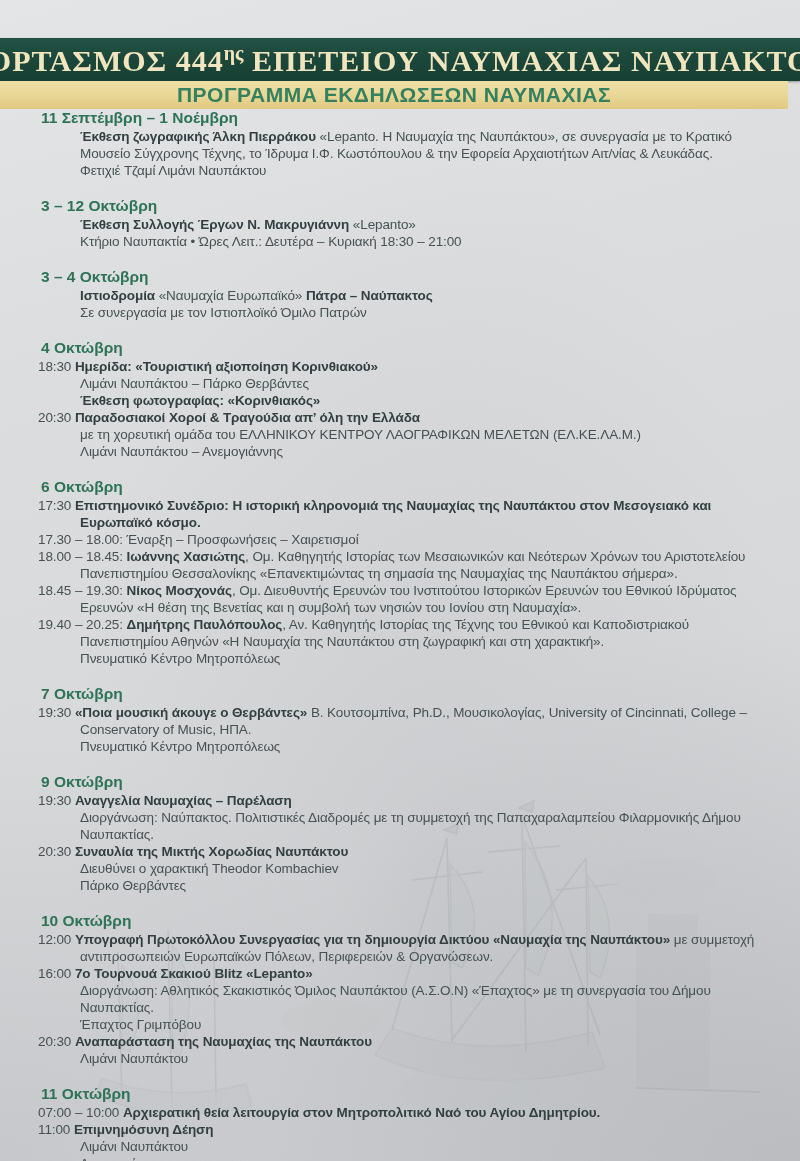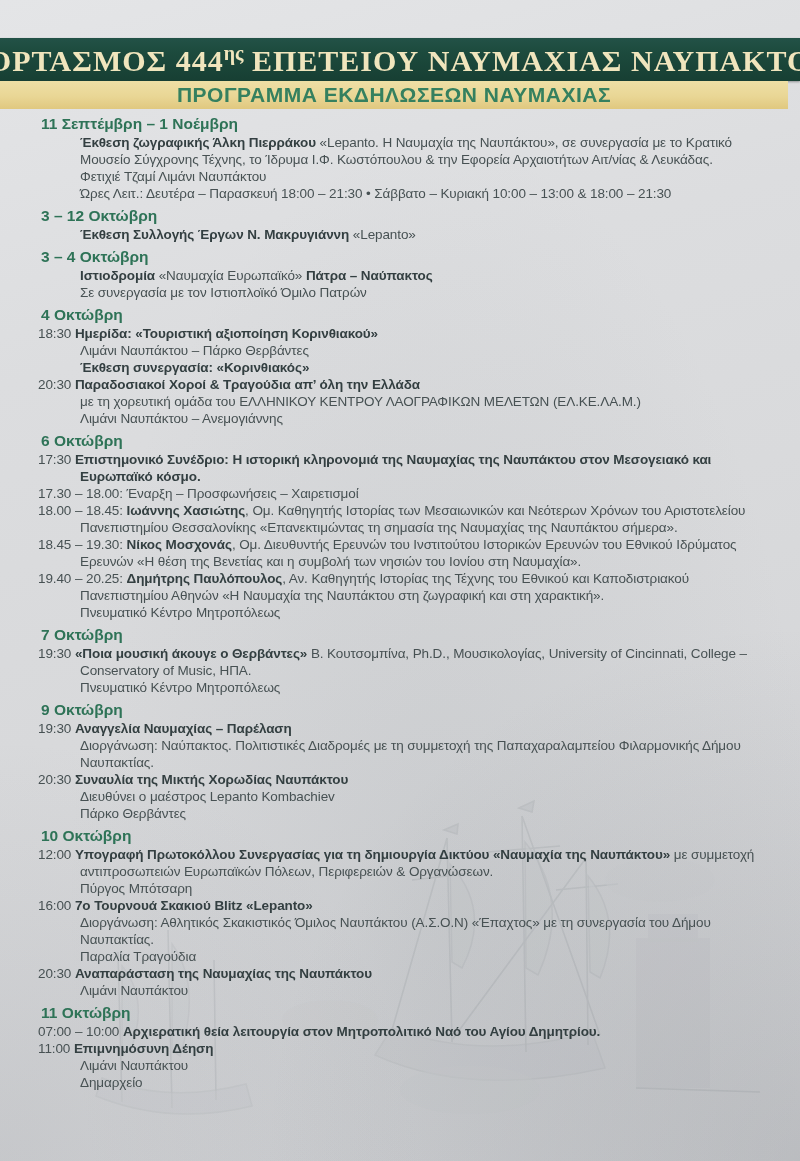--- a/index.html
+++ b/index.html
@@ -26,22 +26,22 @@
   .title-band sup{font-size:20px;letter-spacing:0;}
   .subtitle-band{
     position:absolute;top:81px;left:0;right:12px;height:28px;
     background:linear-gradient(180deg,#eedfa5 0%,#e9d695 55%,#e0c87f 100%);
     display:flex;align-items:center;justify-content:center;
   }
   .subtitle-band h2{
     margin:0;font-size:21px;font-weight:bold;color:#35805f;letter-spacing:.5px;white-space:nowrap;
   }
   .program{position:absolute;top:109px;left:38px;right:36px;}
-  .program section{margin-top:5px;}
-  .program section:first-child{margin-top:6px;}
+  .program section{margin-top:18px;}
+  .program section:first-child{margin-top:0;}
   h3.date{
     margin:0 0 1px 3px;font-size:15.5px;line-height:18px;
     font-weight:bold;color:#2e7357;letter-spacing:0;
   }
   .entry{
     margin:0;font-size:13.5px;line-height:17px;color:#475153;letter-spacing:-.1px;
   }
   .entry.ind{padding-left:42px;}
   .entry.hang{padding-left:42px;text-indent:-42px;}
   .entry .b{font-weight:bold;color:#333f41;}
@@ -94,36 +94,36 @@
 
   <div class="subtitle-band">
     <h2>ΠΡΟΓΡΑΜΜΑ ΕΚΔΗΛΩΣΕΩΝ ΝΑΥΜΑΧΙΑΣ</h2>
   </div>
 
   <main class="program" id="program">
       <section>
         <h3 class="date">11 Σεπτέμβρη – 1 Νοέμβρη</h3>
         <p class="entry ind"><span class="b">Έκθεση ζωγραφικής Άλκη Πιερράκου</span><span class="r"> «Lepanto. Η Ναυμαχία της Ναυπάκτου», σε συνεργασία με το Κρατικό Μουσείο Σύγχρονης Τέχνης, το Ίδρυμα Ι.Φ. Κωστόπουλου &amp; την Εφορεία Αρχαιοτήτων Αιτ/νίας &amp; Λευκάδας.</span></p>
         <p class="entry ind"><span class="r">Φετιχιέ Τζαμί Λιμάνι Ναυπάκτου</span></p>
-        <p class="entry ind"><span class="r">Ώρες Λειτ.: Δευτέρα – Παρασκευή 18:00 – 21:30 • Σάββατο – Κυριακή 10:00 – 13:00 &amp; 18:00 – 21:30</span></p>
       </section>
       <section>
         <h3 class="date">3 – 12 Οκτώβρη</h3>
         <p class="entry ind"><span class="b">Έκθεση Συλλογής Έργων Ν. Μακρυγιάννη</span><span class="r"> «Lepanto»</span></p>
+        <p class="entry ind"><span class="r">Κτήριο Ναυπακτία • Ώρες Λειτ.: Δευτέρα – Κυριακή 18:30 – 21:00</span></p>
       </section>
       <section>
         <h3 class="date">3 – 4 Οκτώβρη</h3>
         <p class="entry ind"><span class="b">Ιστιοδρομία</span><span class="r"> «Ναυμαχία Ευρωπαϊκό» </span><span class="b">Πάτρα – Ναύπακτος</span></p>
         <p class="entry ind"><span class="r">Σε συνεργασία με τον Ιστιοπλοϊκό Όμιλο Πατρών</span></p>
       </section>
       <section>
         <h3 class="date">4 Οκτώβρη</h3>
         <p class="entry hang"><span class="r">18:30 </span><span class="b">Ημερίδα: «Τουριστική αξιοποίηση Κορινθιακού»</span></p>
         <p class="entry ind"><span class="r">Λιμάνι Ναυπάκτου – Πάρκο Θερβάντες</span></p>
-        <p class="entry ind"><span class="b">Έκθεση συνεργασία: «Κορινθιακός»</span></p>
+        <p class="entry ind"><span class="b">Έκθεση φωτογραφίας: «Κορινθιακός»</span></p>
         <p class="entry hang"><span class="r">20:30 </span><span class="b">Παραδοσιακοί Χοροί &amp; Τραγούδια απ’ όλη την Ελλάδα</span></p>
         <p class="entry ind"><span class="r">με τη χορευτική ομάδα του ΕΛΛΗΝΙΚΟΥ ΚΕΝΤΡΟΥ ΛΑΟΓΡΑΦΙΚΩΝ ΜΕΛΕΤΩΝ (ΕΛ.ΚΕ.ΛΑ.Μ.)</span></p>
         <p class="entry ind"><span class="r">Λιμάνι Ναυπάκτου – Ανεμογιάννης</span></p>
       </section>
       <section>
         <h3 class="date">6 Οκτώβρη</h3>
         <p class="entry hang"><span class="r">17:30 </span><span class="b">Επιστημονικό Συνέδριο: Η ιστορική κληρονομιά της Ναυμαχίας της Ναυπάκτου στον Μεσογειακό και Ευρωπαϊκό κόσμο.</span></p>
         <p class="entry hang"><span class="r">17.30 – 18.00: Έναρξη – Προσφωνήσεις – Χαιρετισμοί</span></p>
         <p class="entry hang"><span class="r">18.00 – 18.45: </span><span class="b">Ιωάννης Χασιώτης</span><span class="r">, Ομ. Καθηγητής Ιστορίας των Μεσαιωνικών και Νεότερων Χρόνων του Αριστοτελείου Πανεπιστημίου Θεσσαλονίκης «Επανεκτιμώντας τη σημασία της Ναυμαχίας της Ναυπάκτου σήμερα».</span></p>
         <p class="entry hang"><span class="r">18.45 – 19.30: </span><span class="b">Νίκος Μοσχονάς</span><span class="r">, Ομ. Διευθυντής Ερευνών του Ινστιτούτου Ιστορικών Ερευνών του Εθνικού Ιδρύματος Ερευνών «Η θέση της Βενετίας και η συμβολή των νησιών του Ιονίου στη Ναυμαχία».</span></p>
@@ -133,30 +133,29 @@
       <section>
         <h3 class="date">7 Οκτώβρη</h3>
         <p class="entry hang"><span class="r">19:30 </span><span class="b">«Ποια μουσική άκουγε ο Θερβάντες»</span><span class="r"> Β. Κουτσομπίνα, Ph.D., Μουσικολογίας, University of Cincinnati, College – Conservatory of Music, ΗΠΑ.</span></p>
         <p class="entry ind"><span class="r">Πνευματικό Κέντρο Μητροπόλεως</span></p>
       </section>
       <section>
         <h3 class="date">9 Οκτώβρη</h3>
         <p class="entry hang"><span class="r">19:30 </span><span class="b">Αναγγελία Ναυμαχίας – Παρέλαση</span></p>
         <p class="entry ind"><span class="r">Διοργάνωση: Ναύπακτος. Πολιτιστικές Διαδρομές με τη συμμετοχή της Παπαχαραλαμπείου Φιλαρμονικής Δήμου Ναυπακτίας.</span></p>
         <p class="entry hang"><span class="r">20:30 </span><span class="b">Συναυλία της Μικτής Χορωδίας Ναυπάκτου</span></p>
-        <p class="entry ind"><span class="r">Διευθύνει ο μαέστρος Lepanto Kombachiev</span></p>
+        <p class="entry ind"><span class="r">Διευθύνει ο χαρακτική Theodor Kombachiev</span></p>
         <p class="entry ind"><span class="r">Πάρκο Θερβάντες</span></p>
       </section>
       <section>
         <h3 class="date">10 Οκτώβρη</h3>
         <p class="entry hang"><span class="r">12:00 </span><span class="b">Υπογραφή Πρωτοκόλλου Συνεργασίας για τη δημιουργία Δικτύου «Ναυμαχία της Ναυπάκτου»</span><span class="r"> με συμμετοχή αντιπροσωπειών Ευρωπαϊκών Πόλεων, Περιφερειών &amp; Οργανώσεων.</span></p>
-        <p class="entry ind"><span class="r">Πύργος Μπότσαρη</span></p>
         <p class="entry hang"><span class="r">16:00 </span><span class="b">7ο Τουρνουά Σκακιού Blitz «Lepanto»</span></p>
         <p class="entry ind"><span class="r">Διοργάνωση: Αθλητικός Σκακιστικός Όμιλος Ναυπάκτου (Α.Σ.Ο.Ν) «Έπαχτος» με τη συνεργασία του Δήμου Ναυπακτίας.</span></p>
-        <p class="entry ind"><span class="r">Παραλία Τραγούδια</span></p>
+        <p class="entry ind"><span class="r">Έπαχτος Γριμπόβου</span></p>
         <p class="entry hang"><span class="r">20:30 </span><span class="b">Αναπαράσταση της Ναυμαχίας της Ναυπάκτου</span></p>
         <p class="entry ind"><span class="r">Λιμάνι Ναυπάκτου</span></p>
       </section>
       <section>
         <h3 class="date">11 Οκτώβρη</h3>
         <p class="entry hang"><span class="r">07:00 – 10:00 </span><span class="b">Αρχιερατική θεία λειτουργία στον Μητροπολιτικό Ναό του Αγίου Δημητρίου.</span></p>
         <p class="entry hang"><span class="r">11:00 </span><span class="b">Επιμνημόσυνη Δέηση</span></p>
         <p class="entry ind"><span class="r">Λιμάνι Ναυπάκτου</span></p>
         <p class="entry ind"><span class="r">Δημαρχείο</span></p>
       </section>

